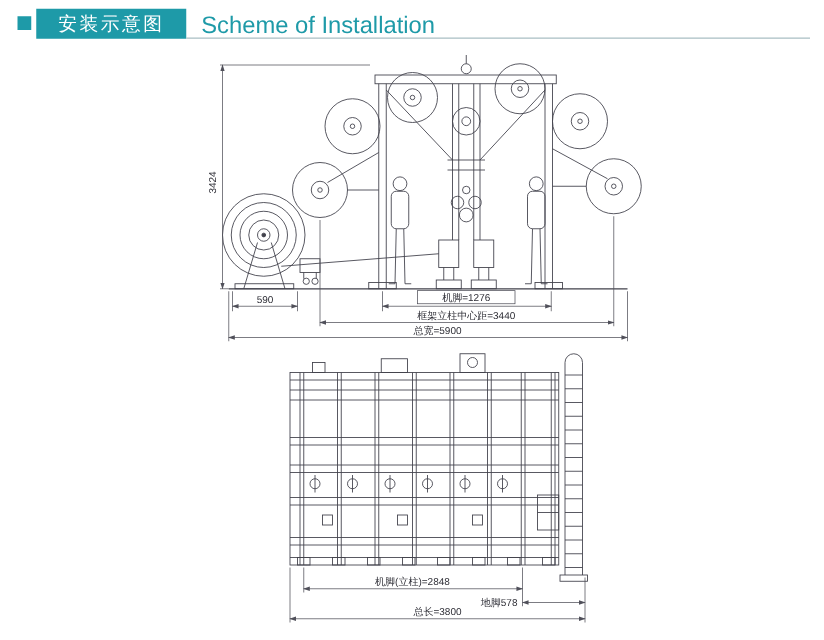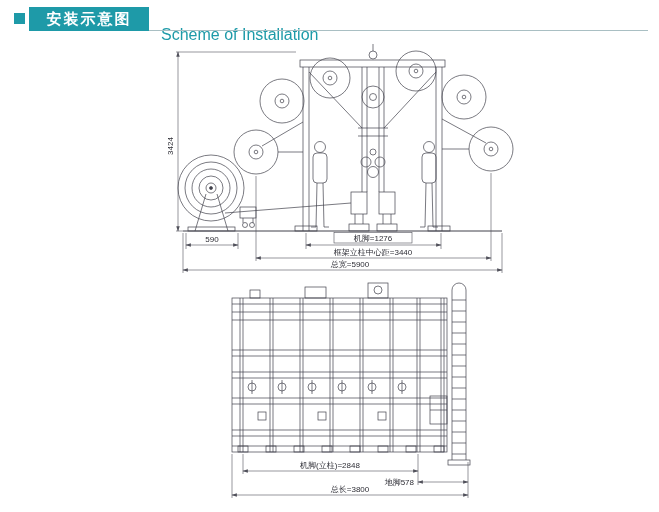--- a/index.html
+++ b/index.html
@@ -4,24 +4,24 @@
 <style>
   html,body{margin:0;padding:0;}
   body{
     width:659px;height:512px;background:#ffffff;position:relative;overflow:hidden;
     font-family:"Liberation Sans","DejaVu Sans",sans-serif;
   }
   .page{position:absolute;inset:0;}
   .hdr-bullet{position:absolute;left:14px;top:13px;width:11px;height:11px;background:var(--accent,#1e9aa8);}
   .hdr-box{
     position:absolute;left:29px;top:7px;width:120px;height:24px;background:var(--accent,#1e9aa8);
-    color:#fff;font-weight:bold;font-size:15px;letter-spacing:2px;
+    color:#fff;font-weight:normal;font-size:15px;letter-spacing:2px;
     display:flex;align-items:center;justify-content:center;
   }
-  .hdr-en{position:absolute;left:161px;top:26px;font-size:16px;color:var(--accent,#1e9aa8);}
+  .hdr-en{position:absolute;left:161px;top:10px;font-size:19px;color:var(--accent,#1e9aa8);}
   .hdr-line{position:absolute;left:149px;top:30px;width:499px;height:1px;background:#a9bfc3;}
   svg.drawing{position:absolute;left:0;top:0;}
   .ln{stroke:#41414b;stroke-width:0.7;fill:none;}
   .lnw{stroke:#41414b;stroke-width:1;fill:none;}
   .dim{stroke:#50505a;stroke-width:0.6;fill:none;}
   .dtxt{font-size:8px;fill:#2e2e36;font-family:"Liberation Sans","DejaVu Sans",sans-serif;}
 </style>
 </head>
 <body>
 

